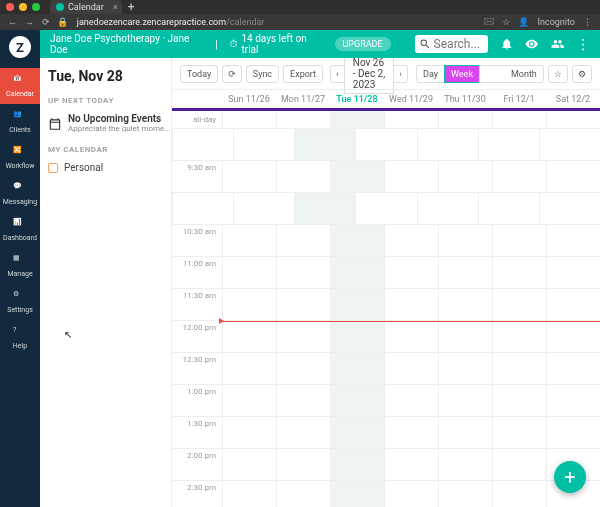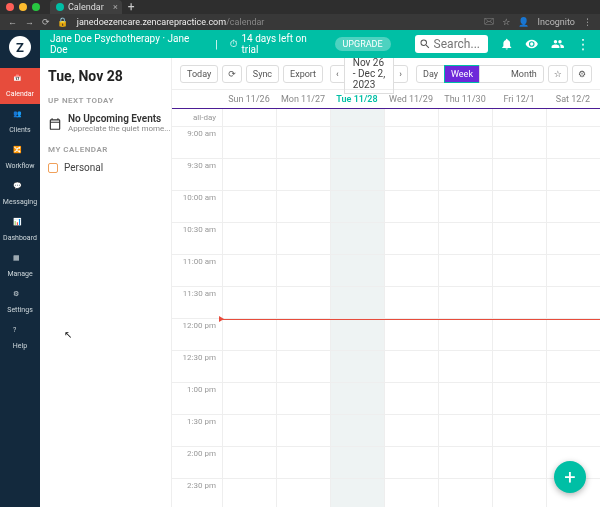--- a/index.html
+++ b/index.html
@@ -60,23 +60,23 @@
 .range-picker { display: flex; align-items: center; }
 .range-picker .tbtn { border-radius: 0; margin-left: -1px; }
 .range-picker .tbtn:first-child { border-radius: 3px 0 0 3px; }
 .range-picker .tbtn:last-child { border-radius: 0 3px 3px 0; }
 .range-label { font-size: 10px; padding: 3px 8px; border: 1px solid #ddd; margin-left: -1px; color: #444; }
 .toolbar .spacer { flex: 1; }
 .view-toggle { display: flex; }
 .view-toggle .tbtn { border-radius: 0; margin-left: -1px; }
 .view-toggle .tbtn:first-child { border-radius: 3px 0 0 3px; margin-left: 0; }
 .view-toggle .tbtn:last-child { border-radius: 0 3px 3px 0; padding-left: 31px; }
-.view-toggle .tbtn.active { background: #6d28d9; color: #fff; border-color: #00bfa5; }
-
-.dayheader { display: flex; border-bottom: 1px solid #4c1d95; }
+.view-toggle .tbtn.active { background: #d946ef; color: #fff; border-color: #00bfa5; }
+
+.dayheader { display: flex; border-bottom: 3px solid #4c1d95; }
 .dayheader .gutter { width: 50px; }
 .dayheader .dh { flex: 1; text-align: center; font-size: 9px; padding: 4px 0; color: #888; }
 .dayheader .dh.today { color: #00bfa5; font-weight: 600; }
 
 .allday-row { display: flex; border-bottom: 1px solid #eee; height: 18px; }
 .allday-row .gutter { width: 50px; font-size: 8px; color: #999; display: flex; align-items: center; justify-content: flex-end; padding-right: 6px; }
 .allday-row .cell { flex: 1; border-left: 1px solid #eee; }
 .allday-row .cell.today { background: #eef3f3; }
 
 .grid { flex: 1; overflow-y: auto; position: relative; }
@@ -260,41 +260,39 @@
               <div class="cell"></div>
               <div class="cell"></div>
               <div class="cell"></div>
               <div class="cell"></div>
             </div>
         </div>
 
         <div class="grid">
           <div class="gridinner" id="gridinner">
               <div class="row">
-                <div class="gutter">9:00 am</div>
                 <div class="cell"></div>
                 <div class="cell"></div>
                 <div class="cell today"></div>
                 <div class="cell"></div>
                 <div class="cell"></div>
                 <div class="cell"></div>
                 <div class="cell"></div>
               </div>
               <div class="row">
                 <div class="gutter">9:30 am</div>
                 <div class="cell"></div>
                 <div class="cell"></div>
                 <div class="cell today"></div>
                 <div class="cell"></div>
                 <div class="cell"></div>
                 <div class="cell"></div>
                 <div class="cell"></div>
               </div>
               <div class="row">
-                <div class="gutter">10:00 am</div>
                 <div class="cell"></div>
                 <div class="cell"></div>
                 <div class="cell today"></div>
                 <div class="cell"></div>
                 <div class="cell"></div>
                 <div class="cell"></div>
                 <div class="cell"></div>
               </div>
               <div class="row">
                 <div class="gutter">10:30 am</div>

